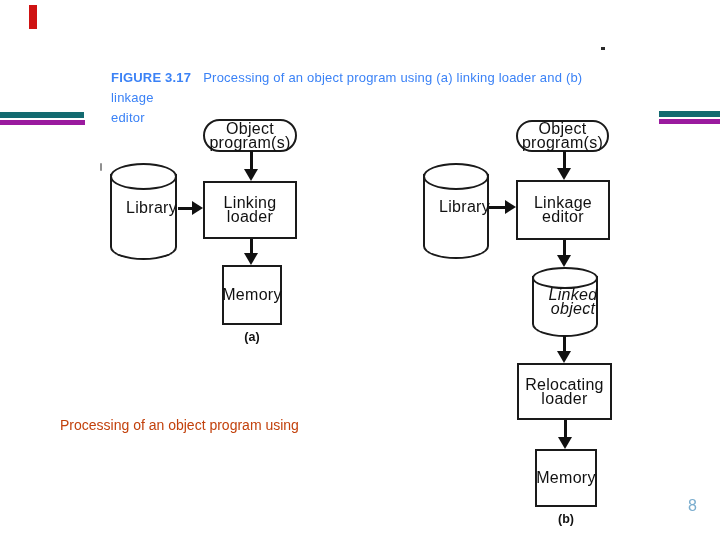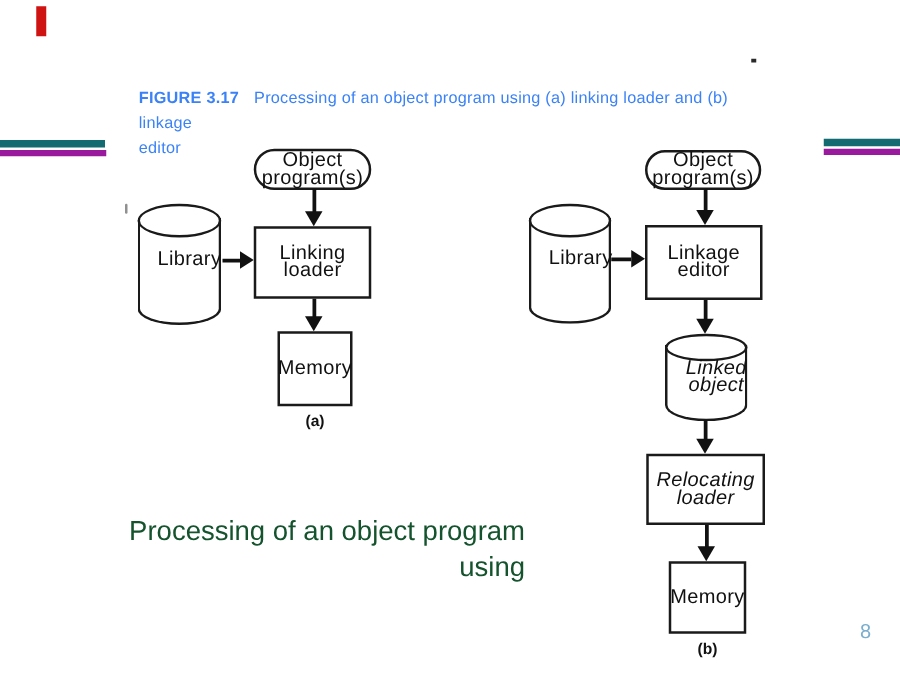--- a/index.html
+++ b/index.html
@@ -53,21 +53,21 @@
   .shaft-v{width:3px;background:#111;}
   .shaft-h{height:3px;background:#111;}
   .head-down{width:0;height:0;border-left:7px solid transparent;border-right:7px solid transparent;border-top:12px solid #111;}
   .head-right{width:0;height:0;border-top:7px solid transparent;border-bottom:7px solid transparent;border-left:11px solid #111;}
 
   .sublabel{font-weight:bold;font-size:12.5px;text-align:center;color:#111;}
 
   
   .summary{
     left:60px;top:411px;width:360px;
-    font-size:22px;line-height:28.5px;color:#14532d;text-align:right;
+    font-size:14px;line-height:28.5px;color:#c2410c;
   }
   .page-num{left:688px;top:497px;font-size:16px;color:#7aadce;}
 
   
   .speck1{left:601px;top:47px;width:4px;height:3px;background:#2a2a2a;}
   .speck2{left:100px;top:163px;width:2px;height:8px;background:#555;opacity:.65;border-radius:1px;}
 </style>
 </head>
 <body>
 
@@ -146,21 +146,21 @@
   <div class="cyl-top" style="height:18px;"></div>
   <div class="cyl-label node-text" style="top:21px;font-style:italic;">
     <div>Linked</div>
     <div>object</div>
   </div>
 </div>
 
 <div class="abs shaft-v" style="left:563px;top:336px;height:16px;"></div>
 <div class="abs head-down" style="left:557px;top:351px;"></div>
 
-<div class="abs box node-text" style="left:517px;top:363px;width:91px;height:53px;font-style:italic;">
+<div class="abs box node-text" style="left:517px;top:363px;width:91px;height:53px;">
   <div>Relocating</div>
   <div>loader</div>
 </div>
 
 <div class="abs shaft-v" style="left:564px;top:420px;height:18px;"></div>
 <div class="abs head-down" style="left:558px;top:437px;"></div>
 
 <div class="abs box node-text" style="left:535px;top:449px;width:58px;height:54px;">
   <div>Memory</div>
 </div>

